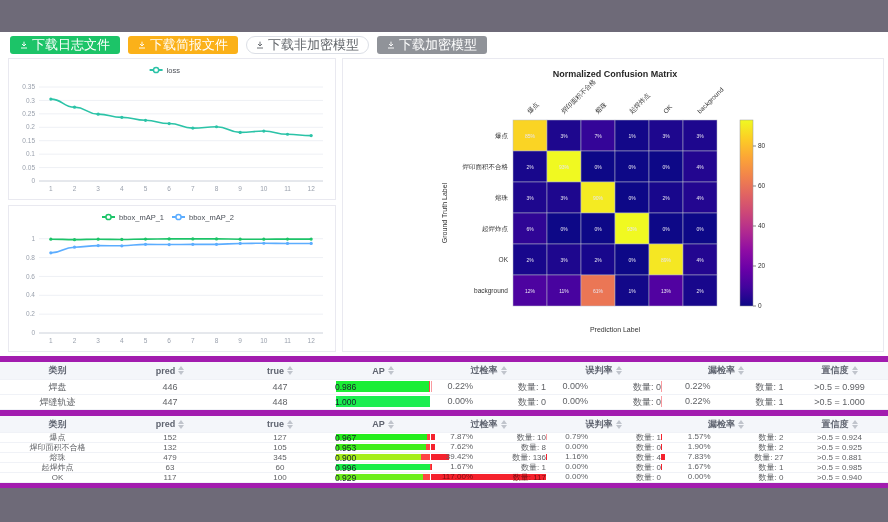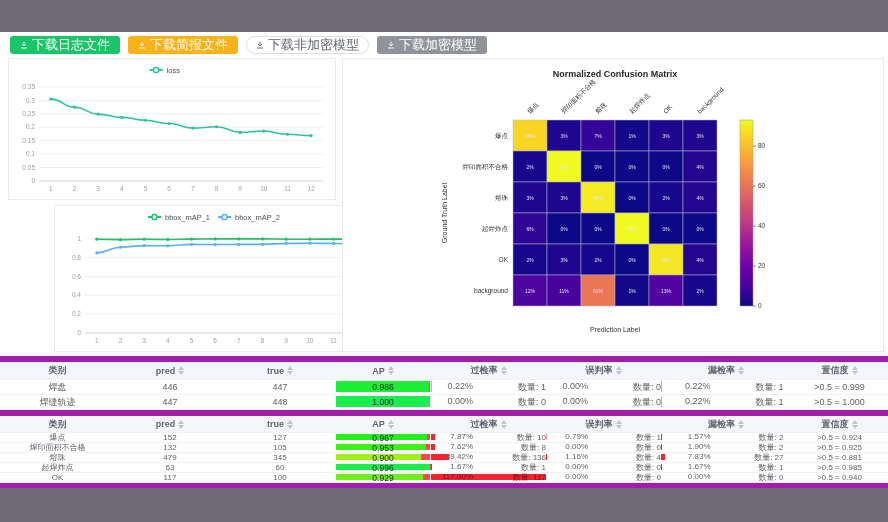--- a/index.html
+++ b/index.html
@@ -15,21 +15,21 @@
   .btn{display:inline-flex;align-items:center;gap:4px;height:18px;padding:0 9px;border-radius:3px;
        font-size:13px;color:#fff;border:1px solid transparent;cursor:pointer;white-space:nowrap;}
   .btn .dlicon{display:inline-flex;}
   .btn.success{background:#1cc468;}
   .btn.warning{background:#fbb119;}
   .btn.plain{background:#fff;color:#5f6368;border-color:#dcdfe6;border-radius:9px;}
   .btn.info{background:#909399;}
 
   .panel{position:absolute;background:#fff;border:1px solid #e9e9f0;border-radius:0;box-sizing:border-box;}
   #panel-loss{left:8px;top:58px;width:328px;height:142px;}
-  #panel-map{left:8px;top:205px;width:328px;height:147px;margin-left:46px;}
+  #panel-map{left:8px;top:205px;width:328px;height:147px;}
   #panel-matrix{left:342px;top:58px;width:542px;height:294px;}
 
   .tables-zone{position:absolute;left:0;top:356px;width:888px;height:132px;background:#a21caf;}
   .dtable{background:#fff;margin-bottom:6px;}
   .trow{display:grid;grid-template-columns:115px 110px 110px 96px 115px 115px 130px 1fr;align-items:stretch;}
   .thead{background:#f4f6fa;}
   .thead .tcell{color:#5f6470;font-weight:bold;}
   .tcell{display:flex;align-items:center;justify-content:center;color:#606266;position:relative;
          border-bottom:1px solid #f0f2f7;box-sizing:border-box;overflow:hidden;}
   .t1 .thead .tcell{height:18px;font-size:9px;}
@@ -38,21 +38,21 @@
   .t2 .tbody .tcell{height:10px;font-size:8px;}
   .caret{display:inline-flex;flex-direction:column;margin-left:3px;gap:1px;}
   .caret i{width:0;height:0;border-left:3px solid transparent;border-right:3px solid transparent;}
   .caret .up{border-bottom:4px solid #c0c4cc;}
   .caret .dn{border-top:4px solid #c0c4cc;}
 
   .ap-wrap{position:relative;width:100%;height:100%;display:flex;align-items:center;padding:0;box-sizing:border-box;}
   .ap-bar{position:absolute;left:1px;right:1px;top:1px;bottom:2px;display:flex;}
   .ap-g{height:100%;}
   .ap-r{height:100%;background:#ff4545;flex:1;}
-  .ap-v{position:relative;width:100%;text-align:center;color:#17202a;font-size:8.5px;z-index:2;}
+  .ap-v{position:relative;width:100%;text-align:left;color:#17202a;font-size:8.5px;z-index:2;}
 
   .rate-bar{position:absolute;left:0;top:1px;bottom:2px;background:#f5222d;min-width:1px;z-index:1;}
   .rate-bar.tiny{opacity:.45;}
   .rate-txt{position:relative;z-index:2;display:flex;width:100%;justify-content:center;gap:25px;}
   .rate-pct{min-width:42px;text-align:right;}
   .rate-cnt{min-width:48px;text-align:right;}
   .cell-full .rate-bar{right:0;opacity:1;}
   .cell-full .rate-txt{color:#7d0d12;font-weight:normal;}
 
   svg text{font-family:"Liberation Sans","DejaVu Sans",sans-serif;}

